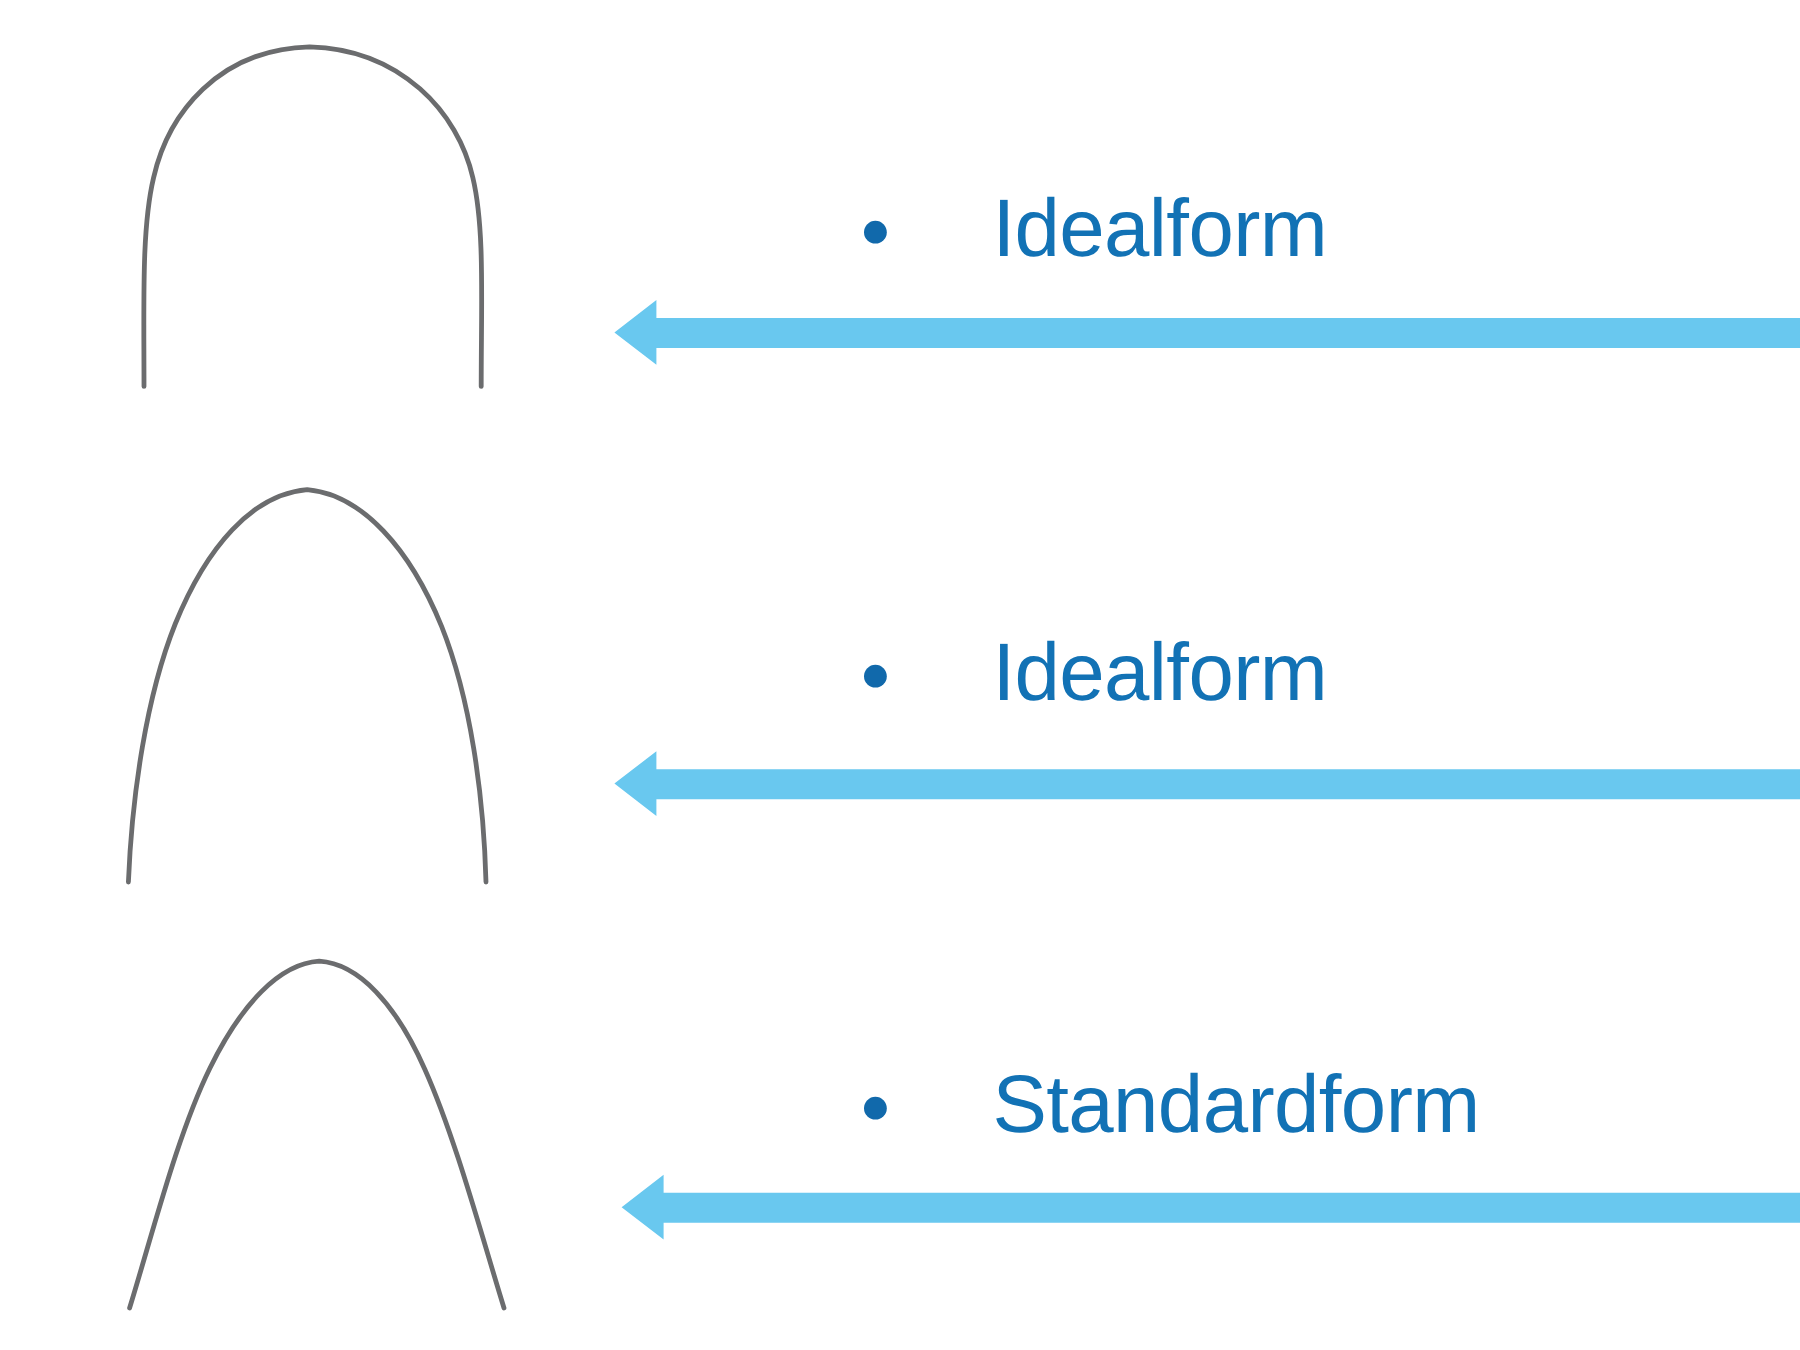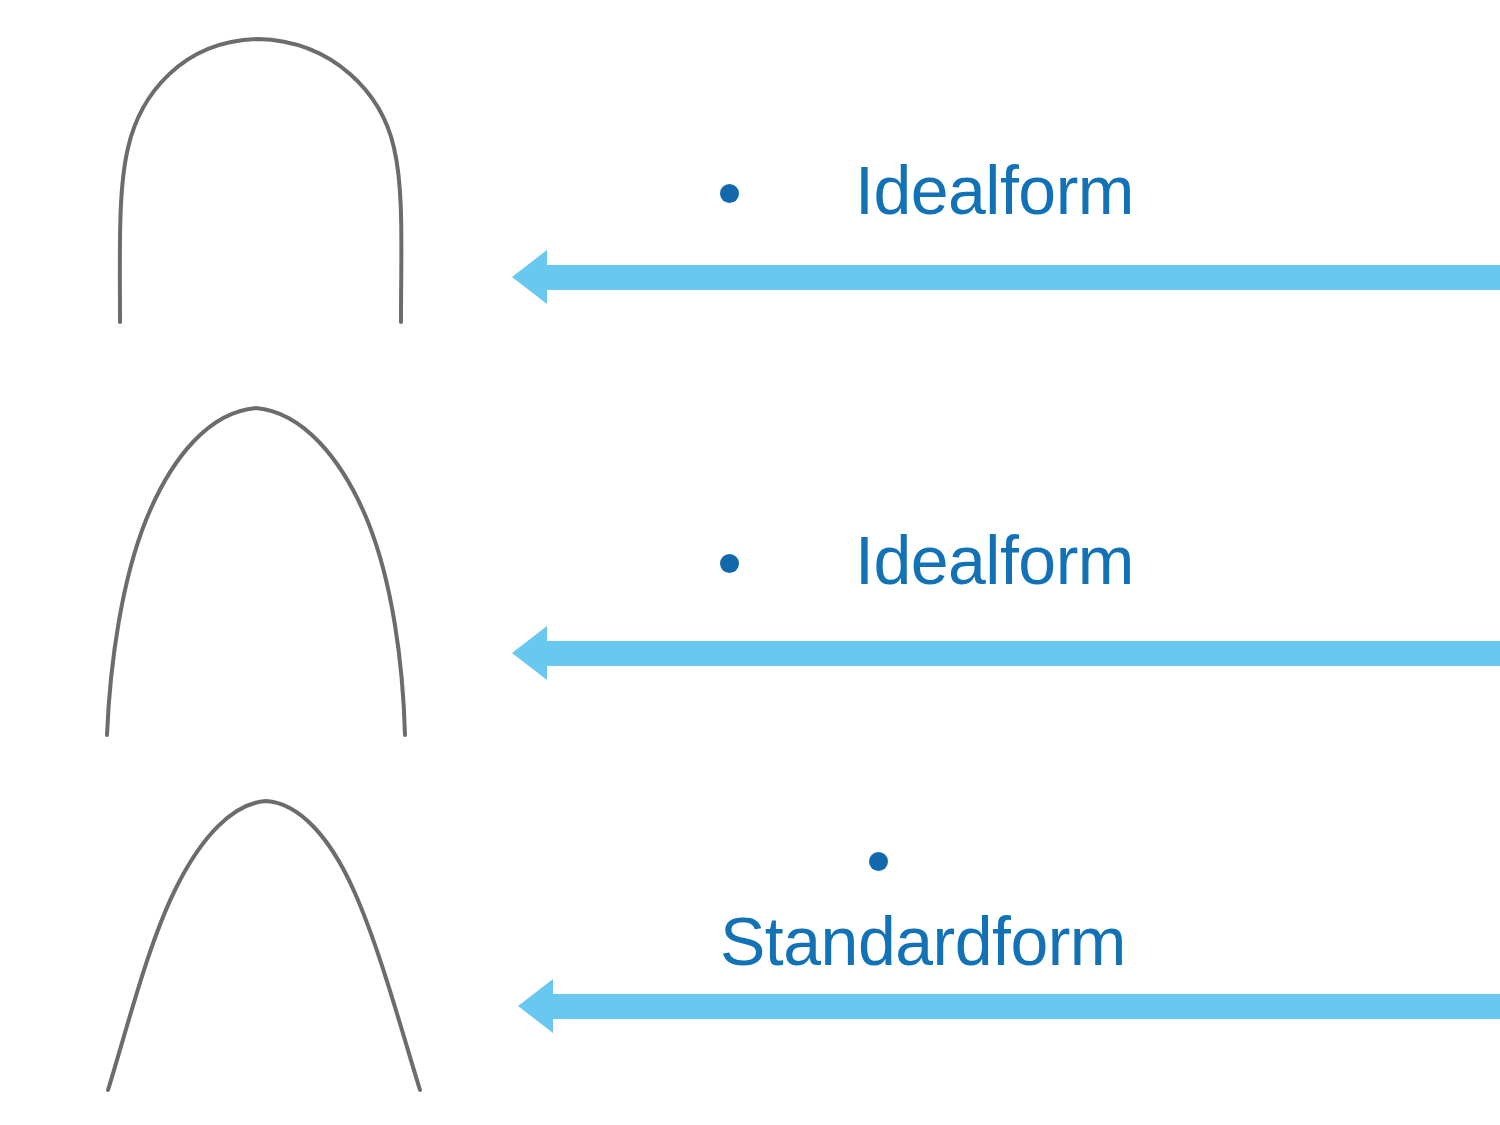--- a/index.html
+++ b/index.html
@@ -51,25 +51,24 @@
   #arrow-row-1 { top: 622px; }
   #arrow-row-2 { top: 975px; }
 
   
   .bullet-item {
     position: absolute;
     left: 720px;
     display: flex;
     align-items: center;
     white-space: nowrap;
-    gap: 28px;
   }
   #bullet-item-0 { top: 148px; }
   #bullet-item-1 { top: 518px; }
-  #bullet-item-2 { top: 846px; flex-direction: column; }
+  #bullet-item-2 { top: 878px; }
 
   .bullet-dot {
     width: 19px;
     height: 19px;
     border-radius: 50%;
     background: #1169ab;
     flex: 0 0 auto;
     margin-right: 88px;
     margin-top: 6px;
   }

